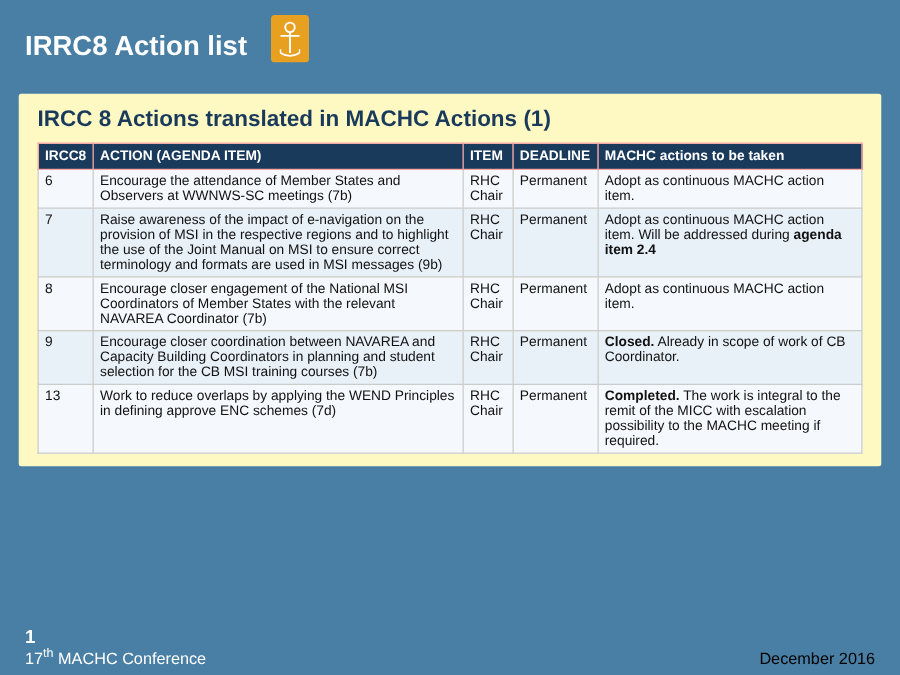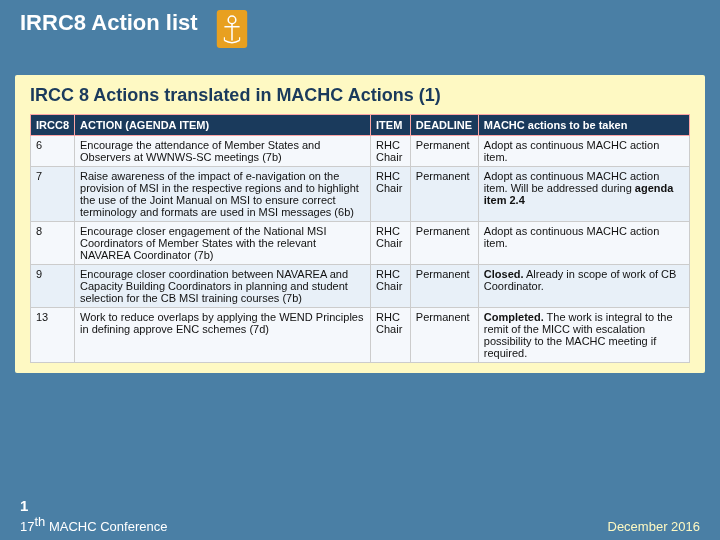--- a/index.html
+++ b/index.html
@@ -7,21 +7,21 @@
       width: 720px;
       height: 540px;
       font-family: Arial, sans-serif;
       background: #4a7fa5;
       overflow: hidden;
     }
     .header {
       background: #4a7fa5;
       padding: 10px 20px;
       display: flex;
-      align-items: flex-start;
+      align-items: flex-end;
       gap: 15px;
       height: 60px;
     }
     .header-title {
       color: white;
       font-size: 22px;
       font-weight: bold;
     }
     .anchor-icon {
       width: 38px;
@@ -86,24 +86,24 @@
     }
     .footer-left .slide-num {
       display: block;
       font-size: 15px;
       font-weight: bold;
     }
     .footer-left .conf-name {
       font-size: 13px;
     }
     .footer-right {
-      color: #fef9c3;
+      color: #000000;
       font-size: 13px;
     }
-    sup { font-size: 13px; }
+    sup { font-size: 10px; }
   </style>
 </head>
 <body>
 
 <div class="header">
   <span class="header-title">IRRC8 Action list</span>
   <svg class="anchor-icon" viewBox="0 0 40 50" fill="none" xmlns="http://www.w3.org/2000/svg">
     <rect width="40" height="50" rx="4" fill="#e8a020"></rect>
     <circle cx="20" cy="13" r="5" stroke="white" stroke-width="2" fill="none"></circle>
     <line x1="20" y1="18" x2="20" y2="40" stroke="white" stroke-width="2"></line>
@@ -131,21 +131,21 @@
     <tr>
           <td>6</td>
           <td>Encourage the attendance of Member States and Observers at WWNWS-SC meetings (7b)</td>
           <td style="white-space: pre;">RHC
 Chair</td>
           <td>Permanent</td>
           <td>Adopt as continuous MACHC action item.</td>
         </tr>
         <tr>
           <td>7</td>
-          <td>Raise awareness of the impact of e-navigation on the provision of MSI in the respective regions and to highlight the use of the Joint Manual on MSI to ensure correct terminology and formats are used in MSI messages (6b)</td>
+          <td>Raise awareness of the impact of e-navigation on the provision of MSI in the respective regions and to highlight the use of the Joint Manual on MSI to ensure correct terminology and formats are used in MSI messages (9b)</td>
           <td style="white-space: pre;">RHC
 Chair</td>
           <td>Permanent</td>
           <td>Adopt as continuous MACHC action item. Will be addressed during <b>agenda item 2.4</b></td>
         </tr>
         <tr>
           <td>8</td>
           <td>Encourage closer engagement of the National MSI Coordinators of Member States with the relevant NAVAREA Coordinator (7b)</td>
           <td style="white-space: pre;">RHC
 Chair</td>

